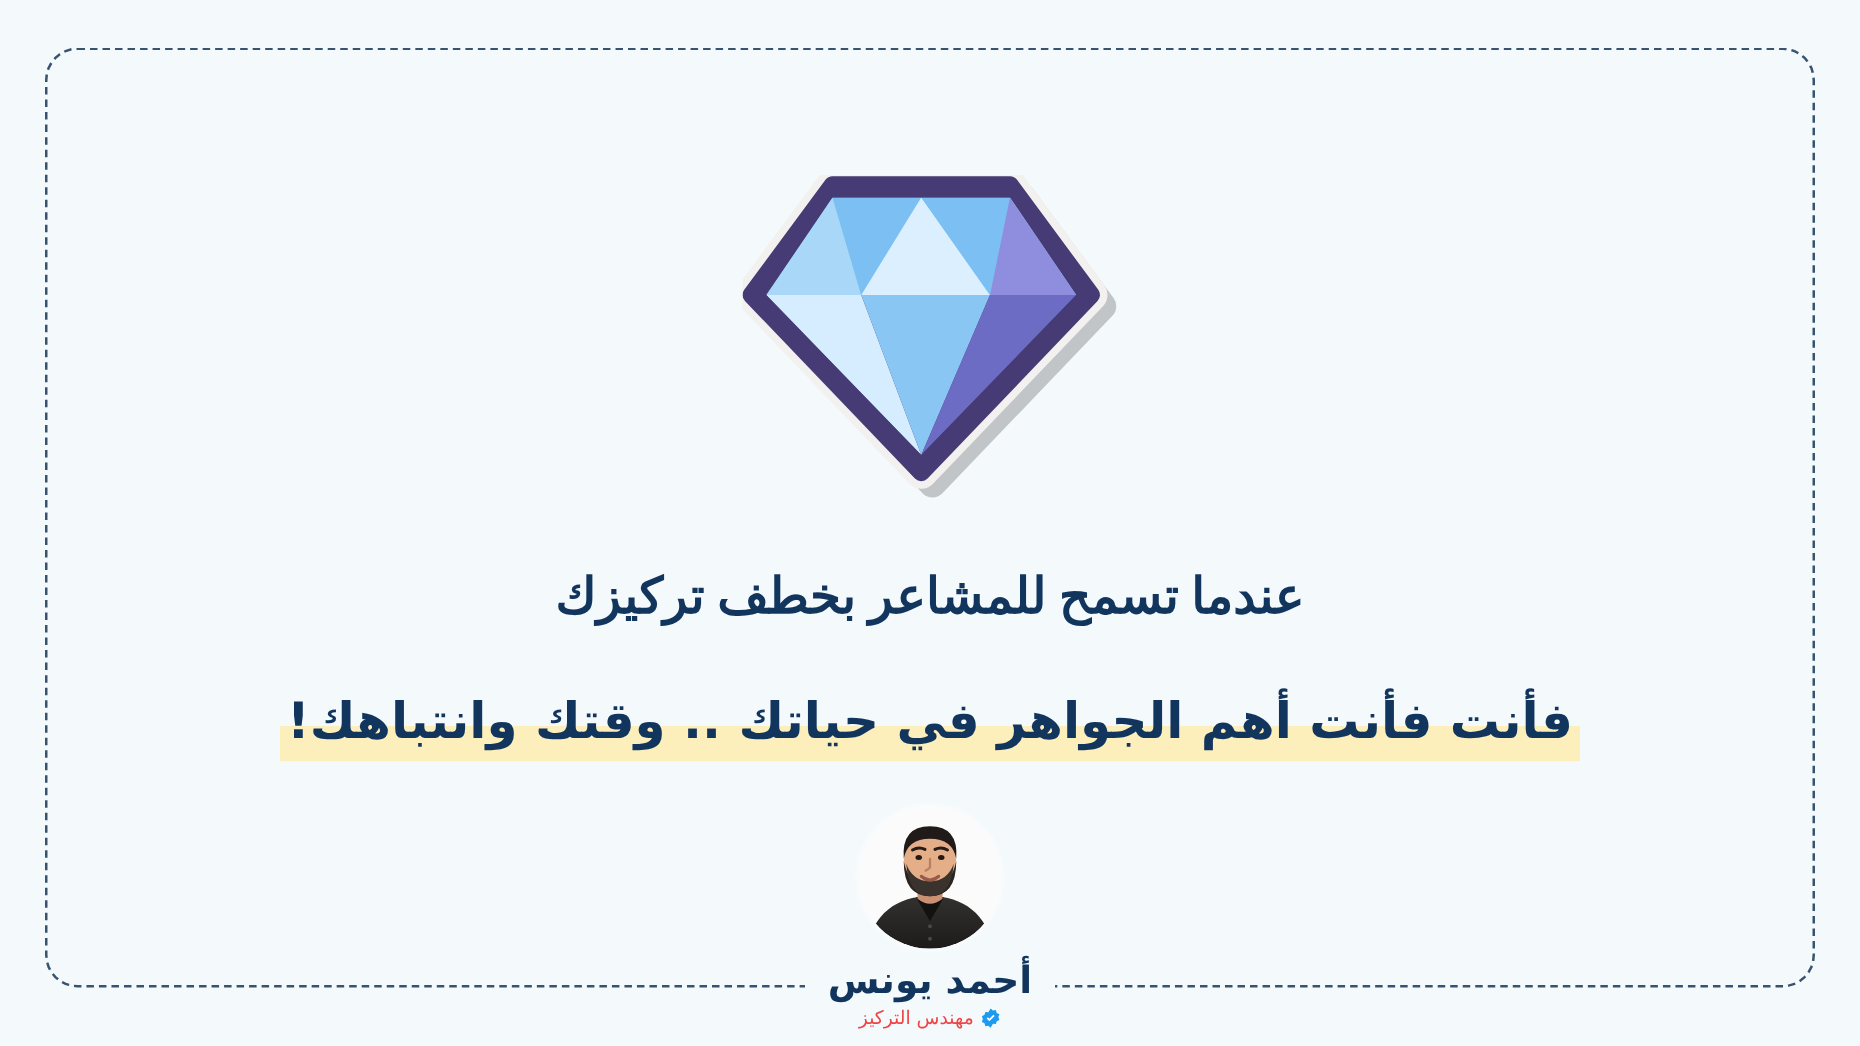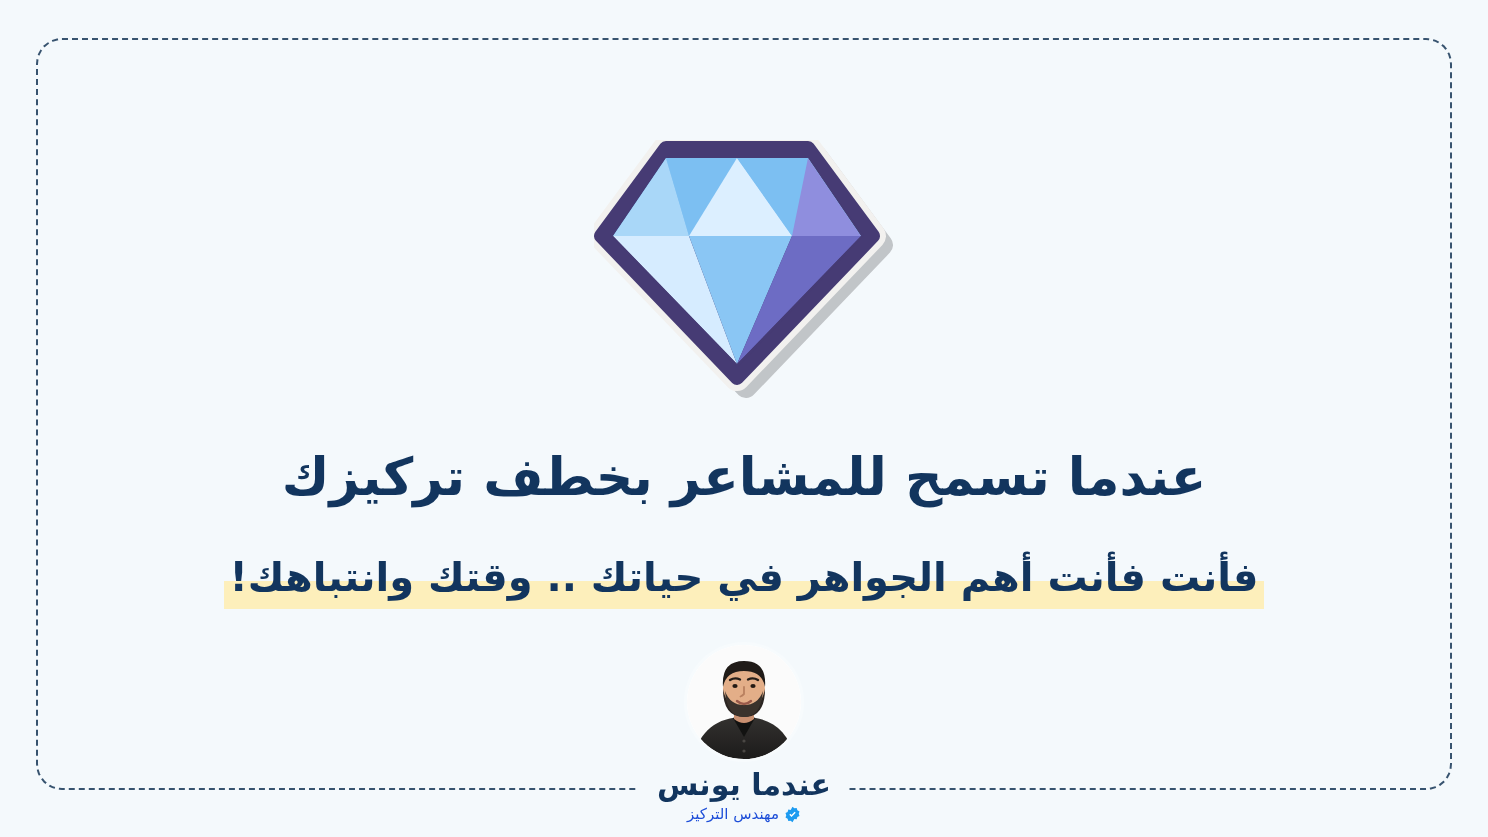--- a/index.html
+++ b/index.html
@@ -56,22 +56,23 @@
     font-family: "DejaVu Sans", "Liberation Sans", sans-serif;
     font-weight: bold;
     color: #12355e;
     direction: rtl;
     unicode-bidi: isolate;
     white-space: nowrap;
     letter-spacing: 0px;
   }
 
   #quote-line-1 {
-    font-size: 52px;
+    font-size: 40px;
     line-height: 64px;
+    font-family: Liberation Serif, serif;
   }
 
   #quote-line-2-row {
     margin-top: 36px;
     line-height: 64px;
   }
 
   #quote-line-2 {
     font-size: 40px;
     display: inline-block;
@@ -120,21 +121,21 @@
     display: flex;
     flex-direction: row-reverse;
     align-items: center;
     gap: 5px;
     background: #f4f9fc;
     padding: 0 12px;
   }
 
   #author-role {
     font-size: 15px;
-    color: #1d4ed8;
+    color: #ef4444;
     direction: rtl;
     line-height: 20px;
   }
 
   #verified-badge { display: block; width: 17px; height: 17px; }
 </style>
 </head>
 <body>
 
 <div id="card">
@@ -220,21 +221,21 @@
         <path d="M61 34.5 q5 -2.5 10 0.5" stroke="#241d18" stroke-width="2.4" fill="none" stroke-linecap="round"></path>
 
         <path d="M57 42 v7 q-2 2 -3.5 2.5" stroke="#b9805f" stroke-width="1.8" fill="none" stroke-linecap="round"></path>
 
         <circle cx="57" cy="96" r="1.6" fill="#4a4744"></circle>
         <circle cx="57" cy="106" r="1.6" fill="#4a4744"></circle>
       </g>
     </svg>
   </div>
 
-  <div id="author-name">عندما يونس</div>
+  <div id="author-name">أحمد يونس</div>
 
   <div id="author-role-row">
     <span id="author-role">مهندس التركيز</span>
     <svg id="verified-badge" viewBox="0 0 24 24">
       <path fill="#1d9bf0" d="M12 1.2l2.6 2.1 3.3-.4 1 3.2 3 1.5-1.1 3.2 1.1 3.2-3 1.5-1 3.2-3.3-.4L12 22.8l-2.6-2.1-3.3.4-1-3.2-3-1.5L3.2 13 2.1 9.8l3-1.5 1-3.2 3.3.4z"></path>
       <path fill="#ffffff" d="M10.6 15.6l-3.1-3.1 1.5-1.5 1.6 1.6 4.4-4.4 1.5 1.5z"></path>
     </svg>
   </div>
 
 </div>

